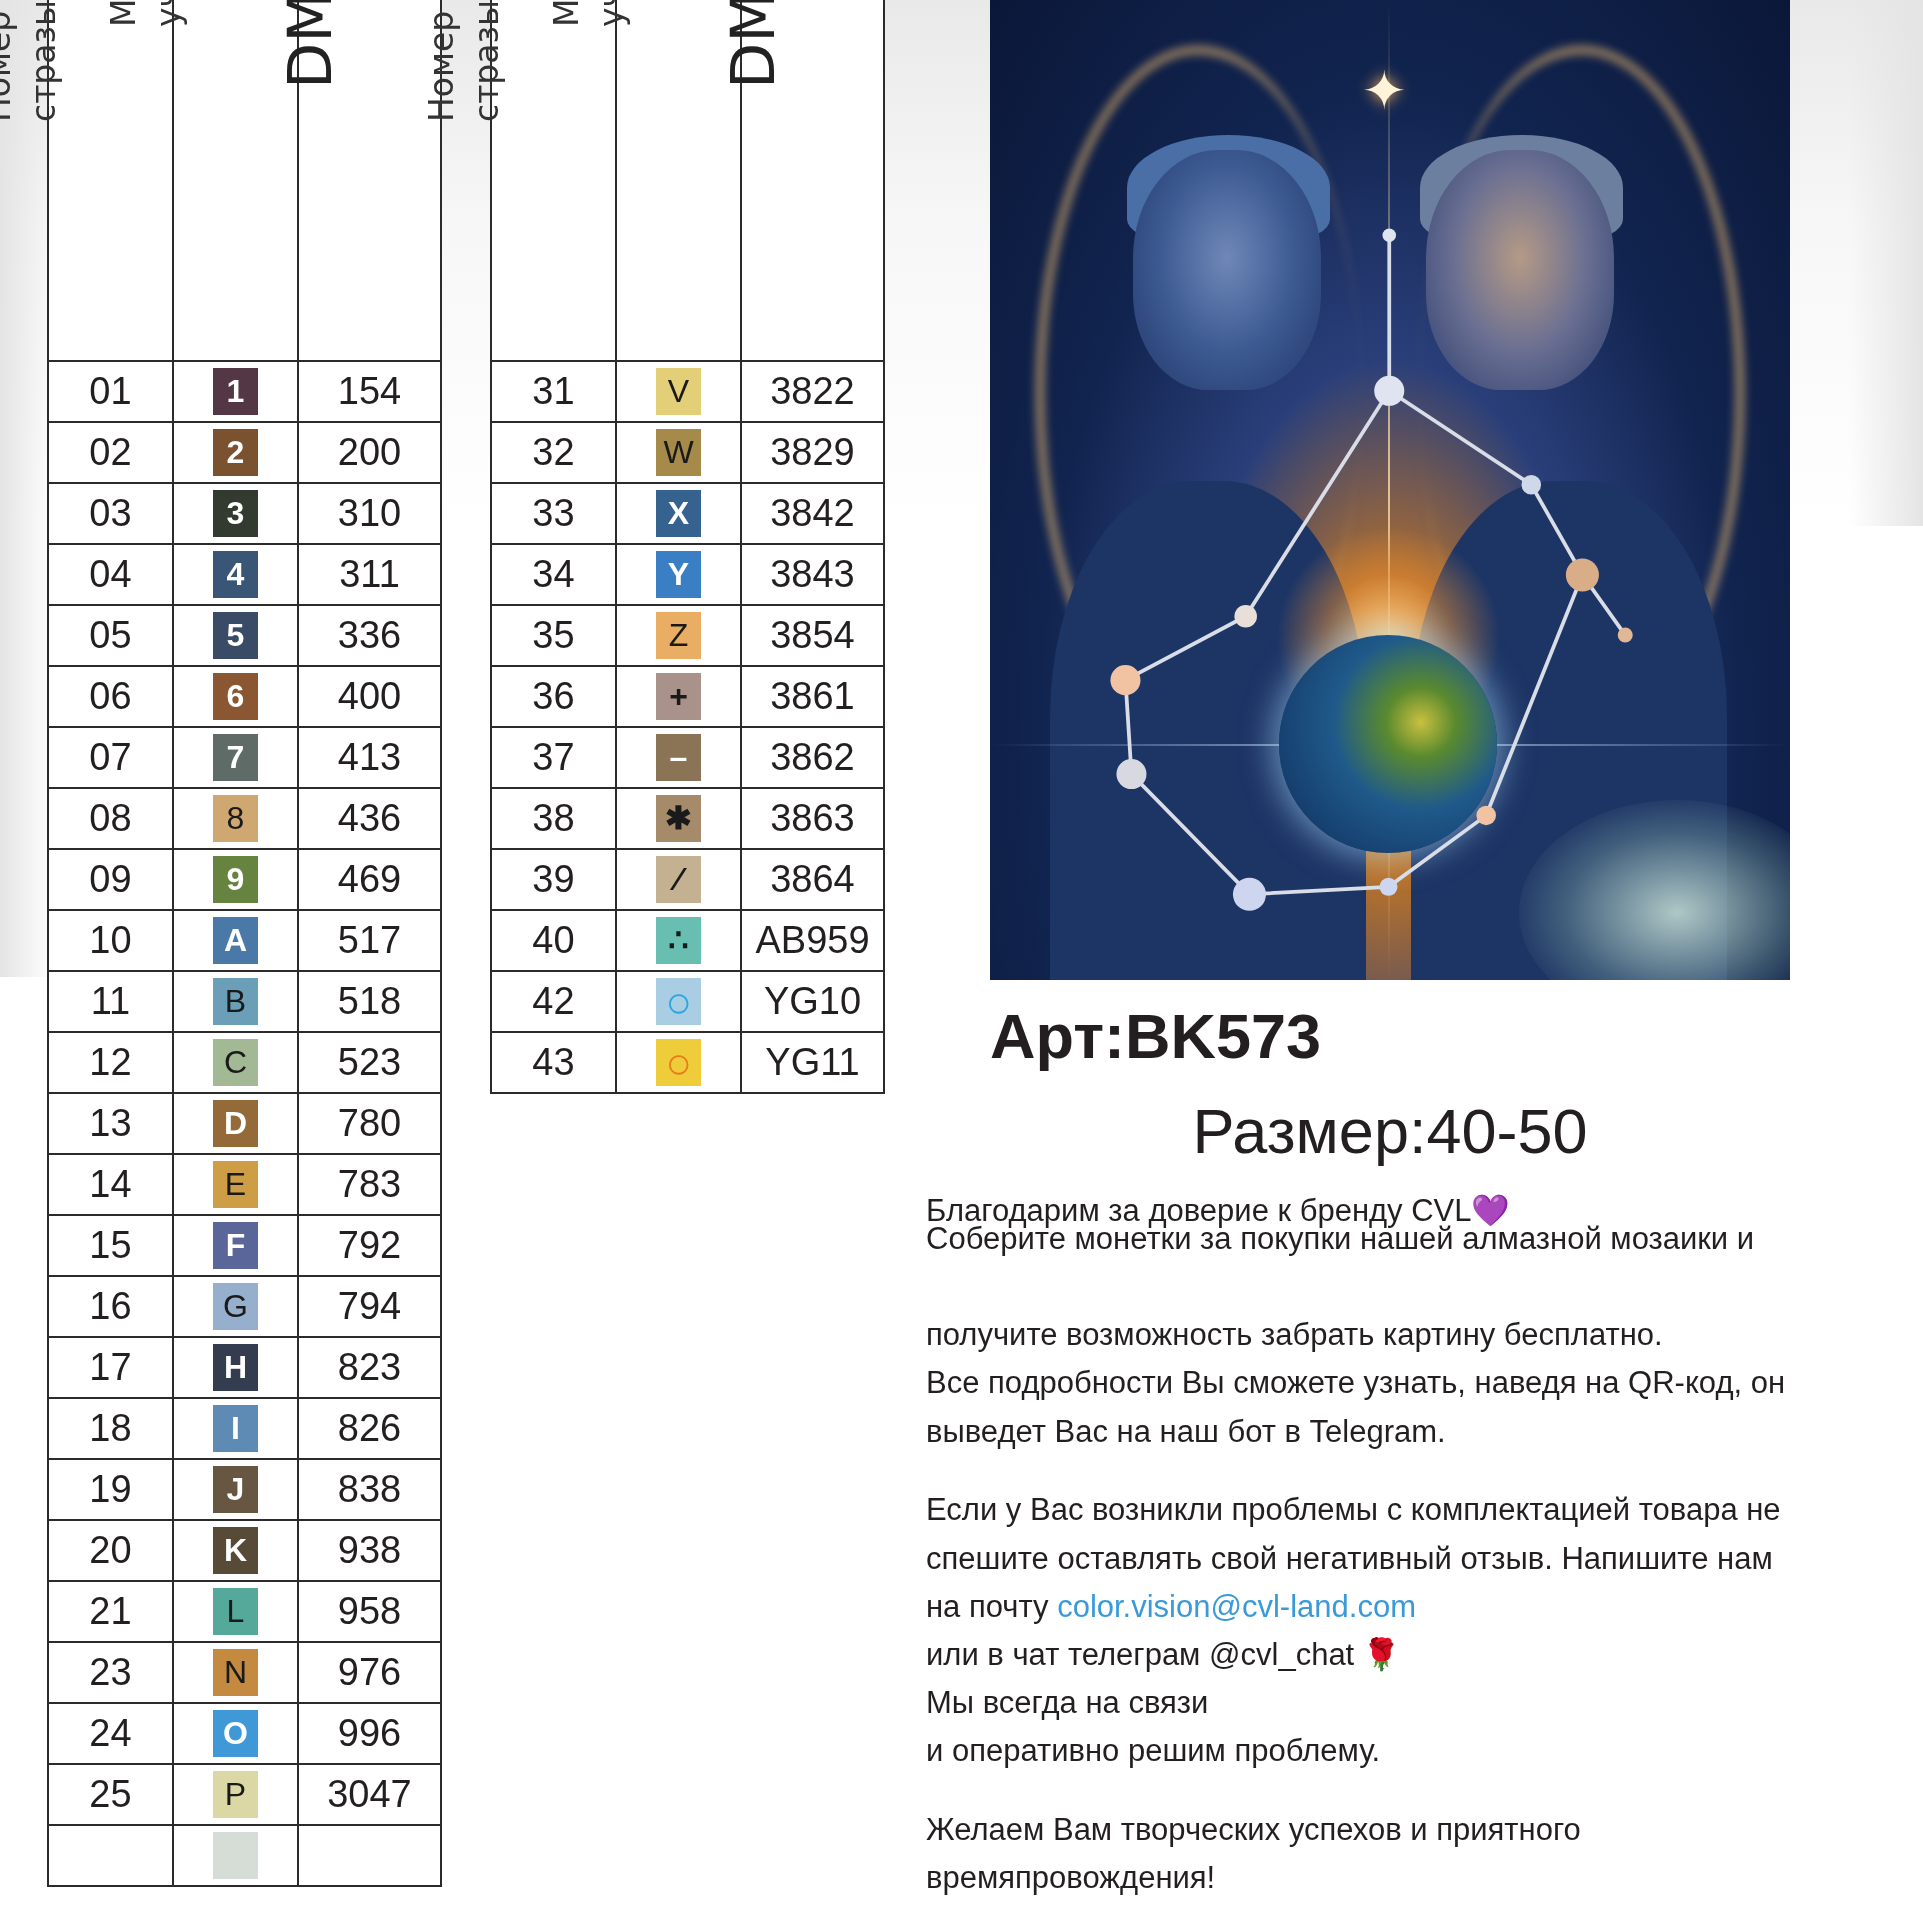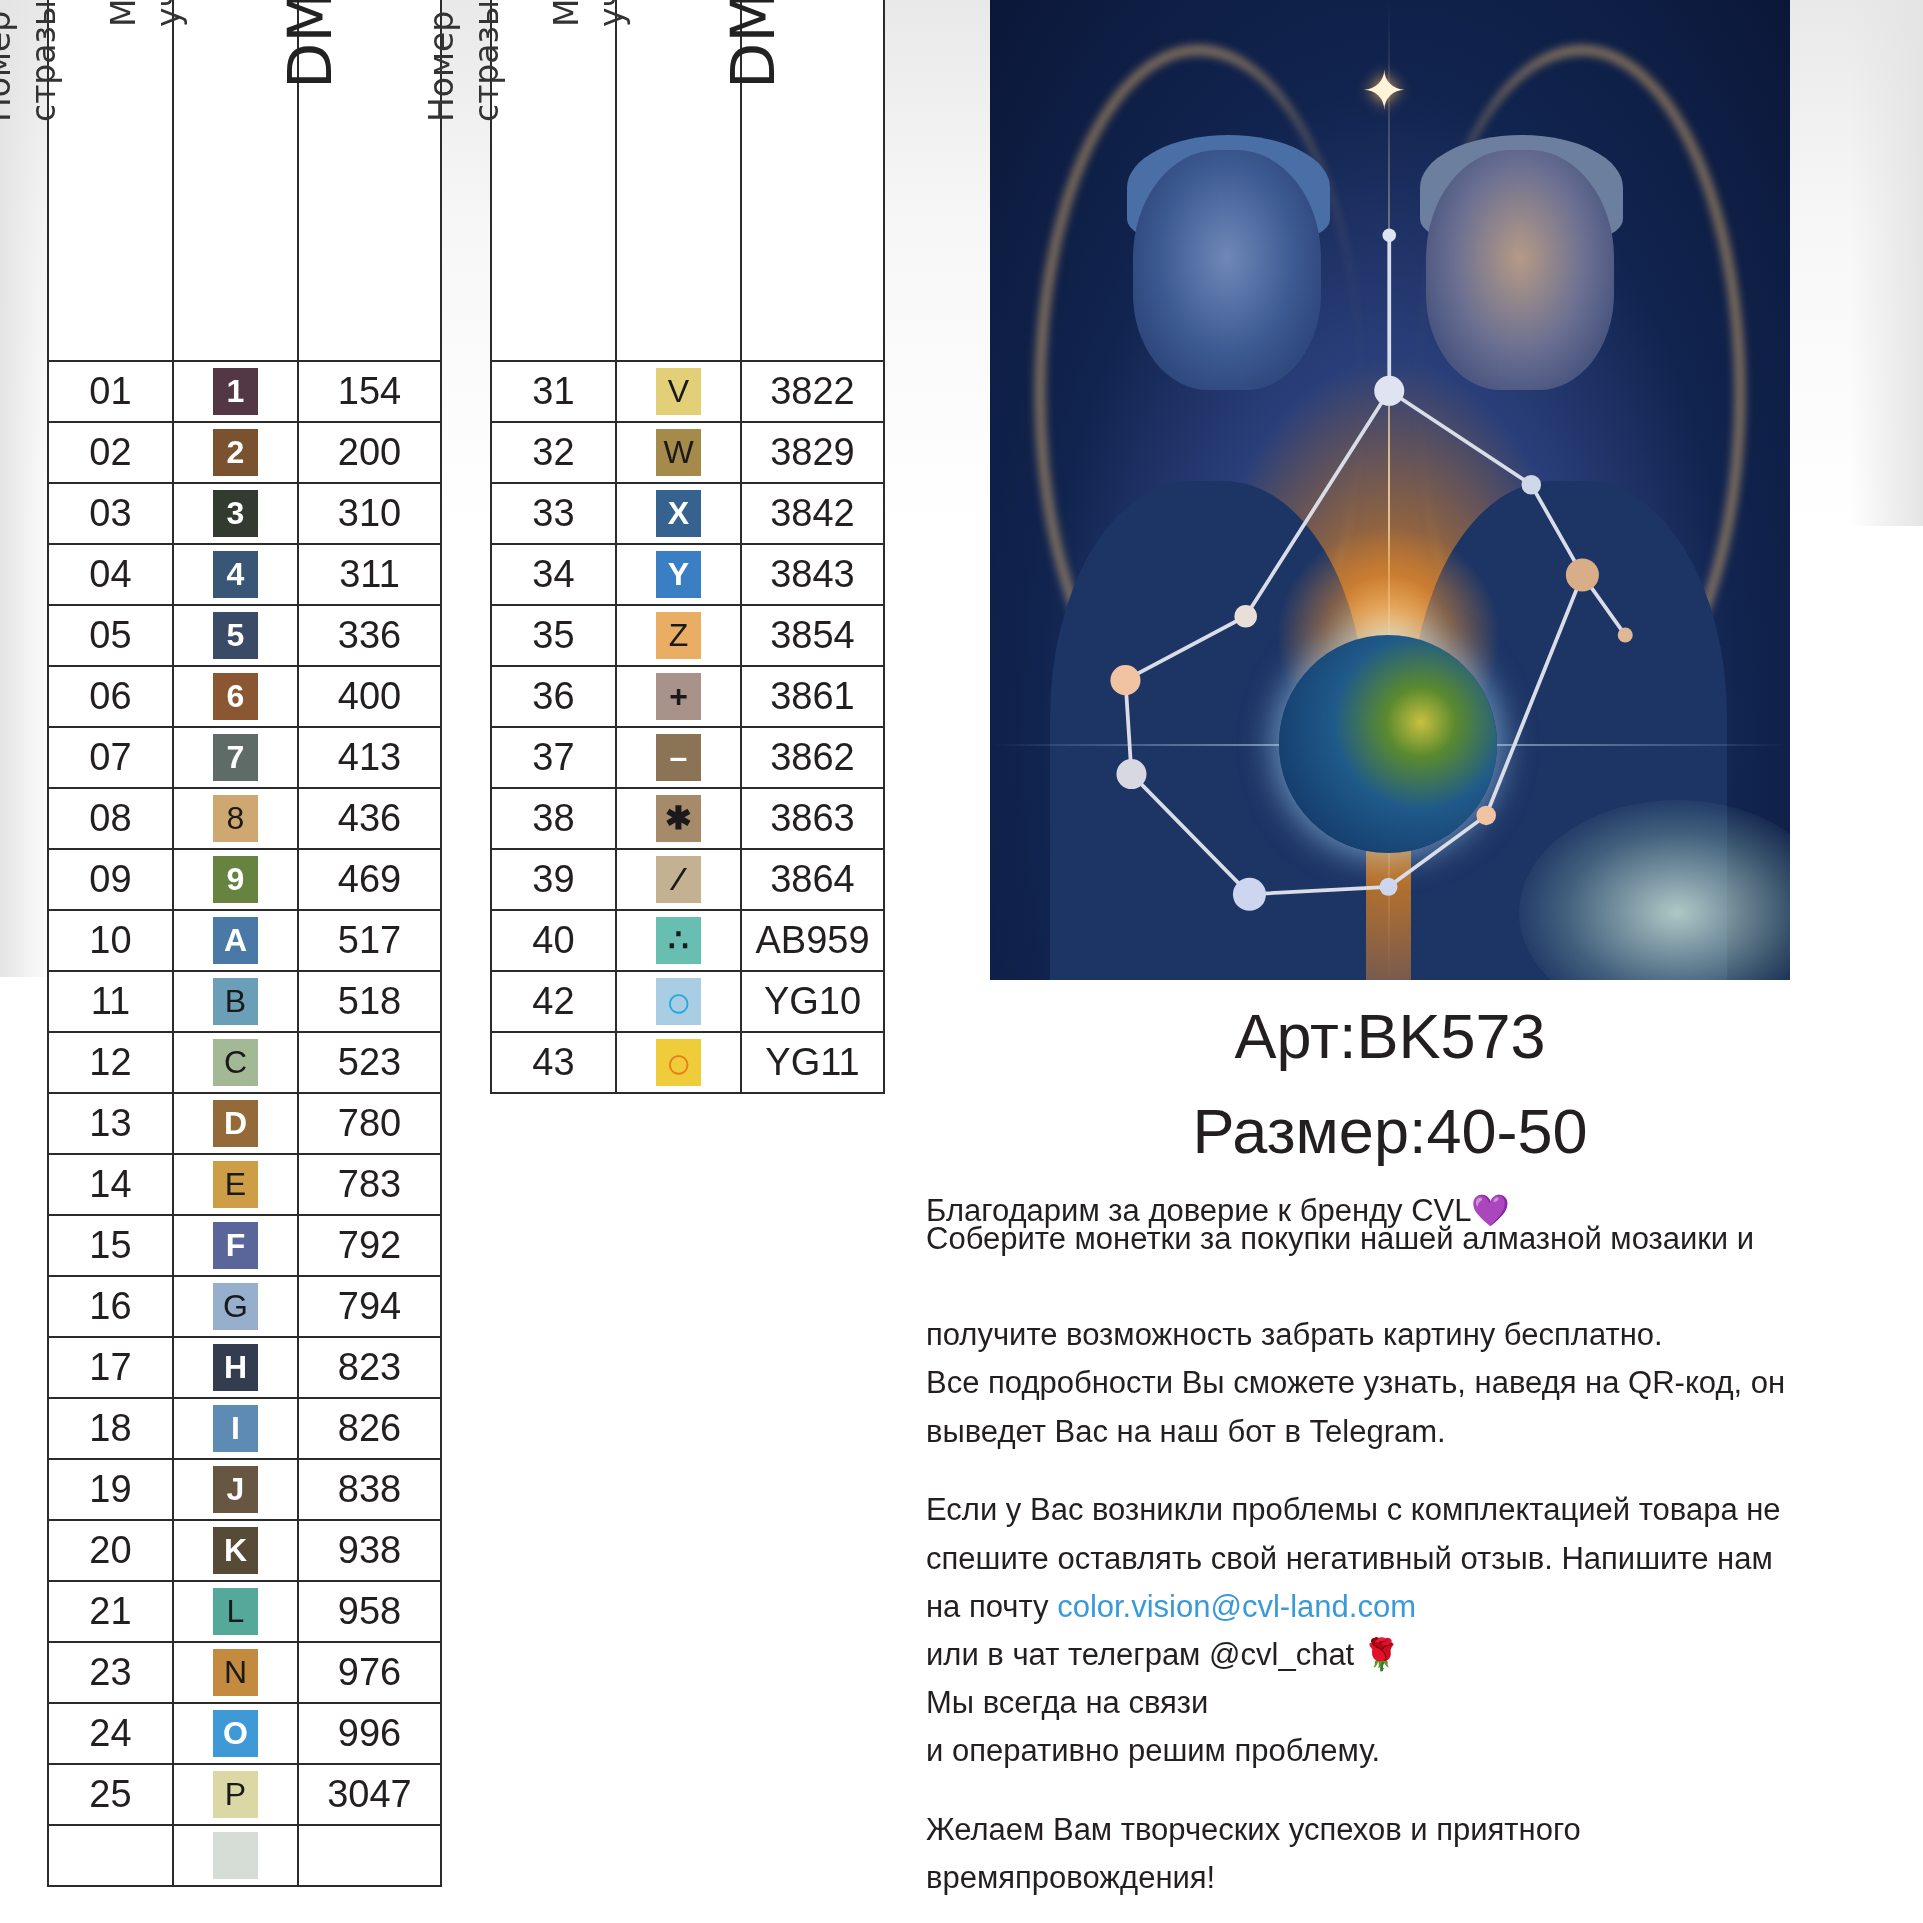--- a/index.html
+++ b/index.html
@@ -48,21 +48,21 @@
     background: radial-gradient(circle, rgba(255,210,140,.9) 0%, rgba(230,140,50,.5) 40%, rgba(0,0,0,0) 70%); }
   .art .earth { position:absolute; left:289px; top:635px; width:218px; height:218px; border-radius:50%;
     background: radial-gradient(circle at 65% 40%, #c9c040 0%, #5a8a2e 18%, #1f5a8a 45%, #0e2a5a 100%);
     box-shadow: 0 0 30px 7.5px rgba(170,220,255,.5); }
   .art .vline { position:absolute; left:398px; top:0; width:2.3px; height:980px; background:linear-gradient(180deg, rgba(255,220,170,0), rgba(255,220,170,.8), rgba(255,220,170,0)); }
   .art .hline { position:absolute; left:0; top:744px; width:800px; height:2.3px; background:linear-gradient(90deg, rgba(200,230,255,0), rgba(200,230,255,.7), rgba(200,230,255,0)); }
   .art svg { position:absolute; left:0; top:0; }
   .art .star { position:absolute; left:372px; top:64px; color:#fff3d8; font-size:53px; line-height:53px; text-shadow:0 0 15px #ffb45a; }
   .art .cloud { position:absolute; right:-45px; bottom:-45px; width:316px; height:225px; border-radius:50%;
     background: radial-gradient(ellipse, rgba(200,225,215,.85) 0%, rgba(120,160,160,.4) 50%, rgba(0,0,0,0) 75%); }
-  .art-no { position:absolute; left:990px; width:800px; top:999px; text-align:center; font-size:63px; line-height:75px; color:#231f20; }
+  .art-no { position:absolute; left:990px; width:800px; top:999px; text-align:left; font-size:63px; line-height:75px; color:#231f20;font-weight:bold; }
   .size { position:absolute; left:990px; width:800px; top:1094px; text-align:center; font-size:63px; line-height:75px; color:#231f20; }
   .para { position:absolute; left:926px; font-size:31px; line-height:48px; color:#231f20; white-space:nowrap; }
   .link { color:#3a9ad9; }
   .heart { color:#8c4cc2; }
   .rose { color:#c8151b; }
 </style>
 </head>
 <body>
 
 <div class="side-shade-left"></div>

